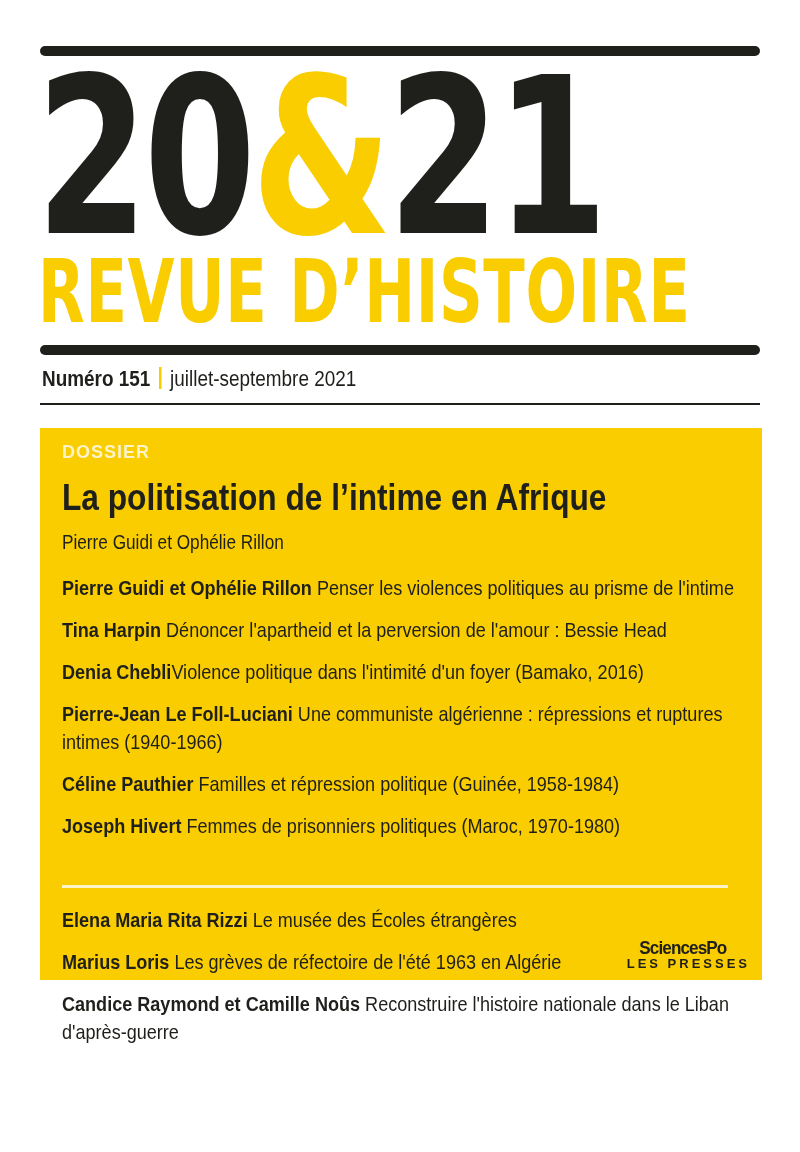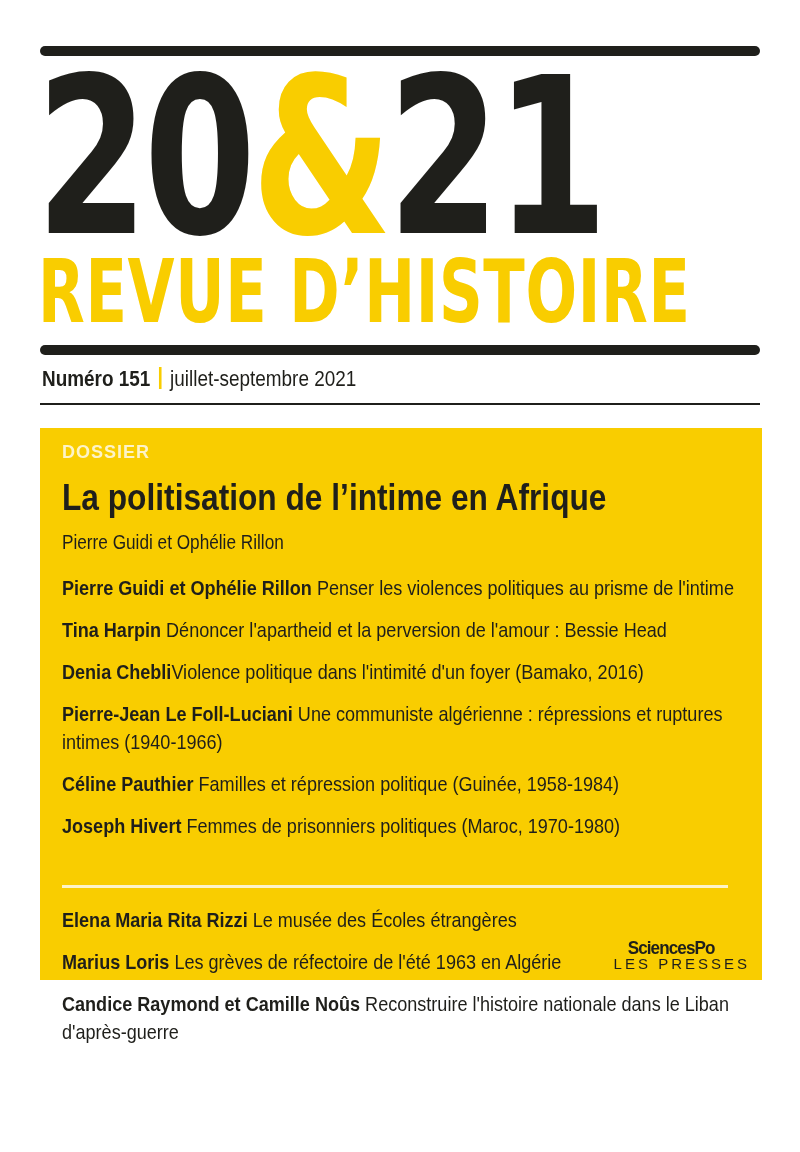--- a/index.html
+++ b/index.html
@@ -158,22 +158,22 @@
     }
     .publisher .brand {
       font-weight: bold;
       font-size: 19px;
       line-height: 20px;
       letter-spacing: -1px;
       transform: scaleX(0.9);
       transform-origin: right top;
     }
     .publisher .presses {
-      font-weight: normal;
-      font-size: 15px;
+      font-weight: bold;
+      font-size: 13px;
       letter-spacing: 3px;
       line-height: 12px;
     }
   </style>
 </head>
 <body>
 
 <div class="rule-top"></div>
 
 <div class="masthead-num"><span class="dark">20</span><span class="amp">&amp;</span><span class="dark">21</span></div>

